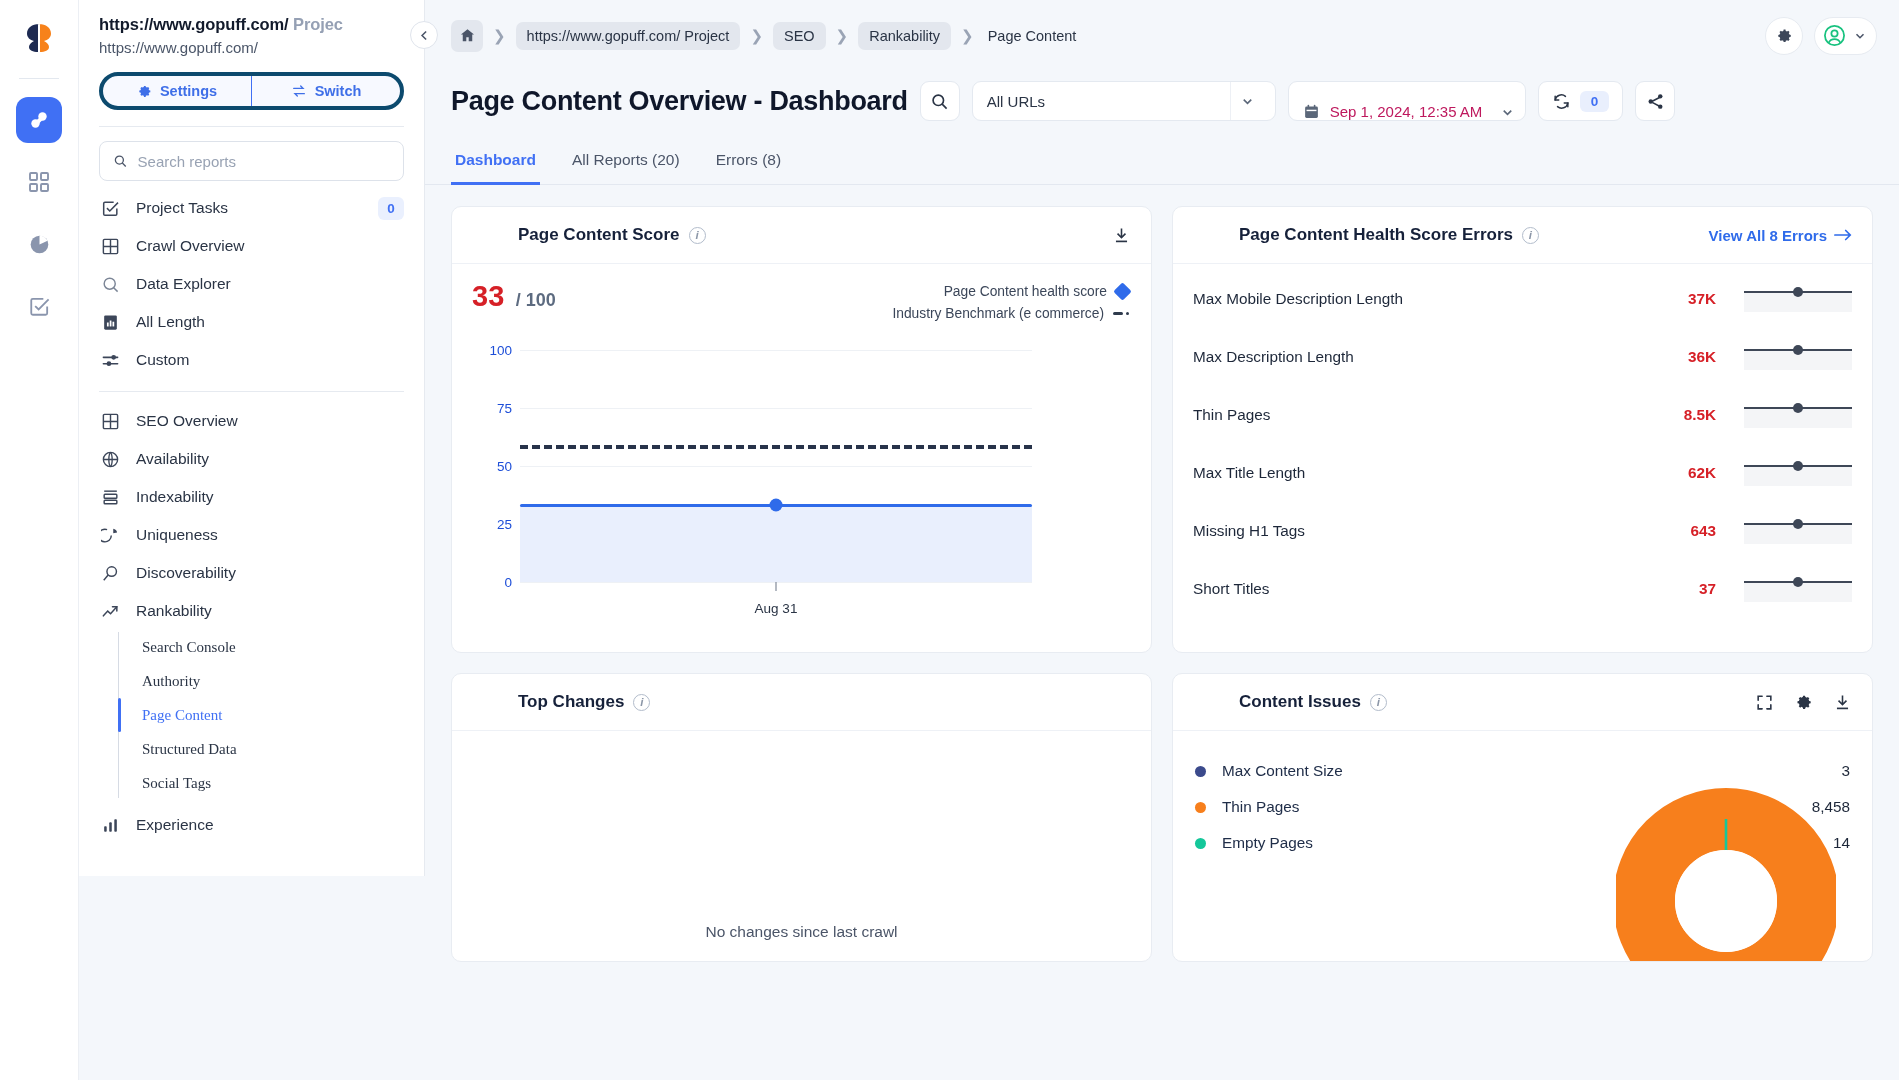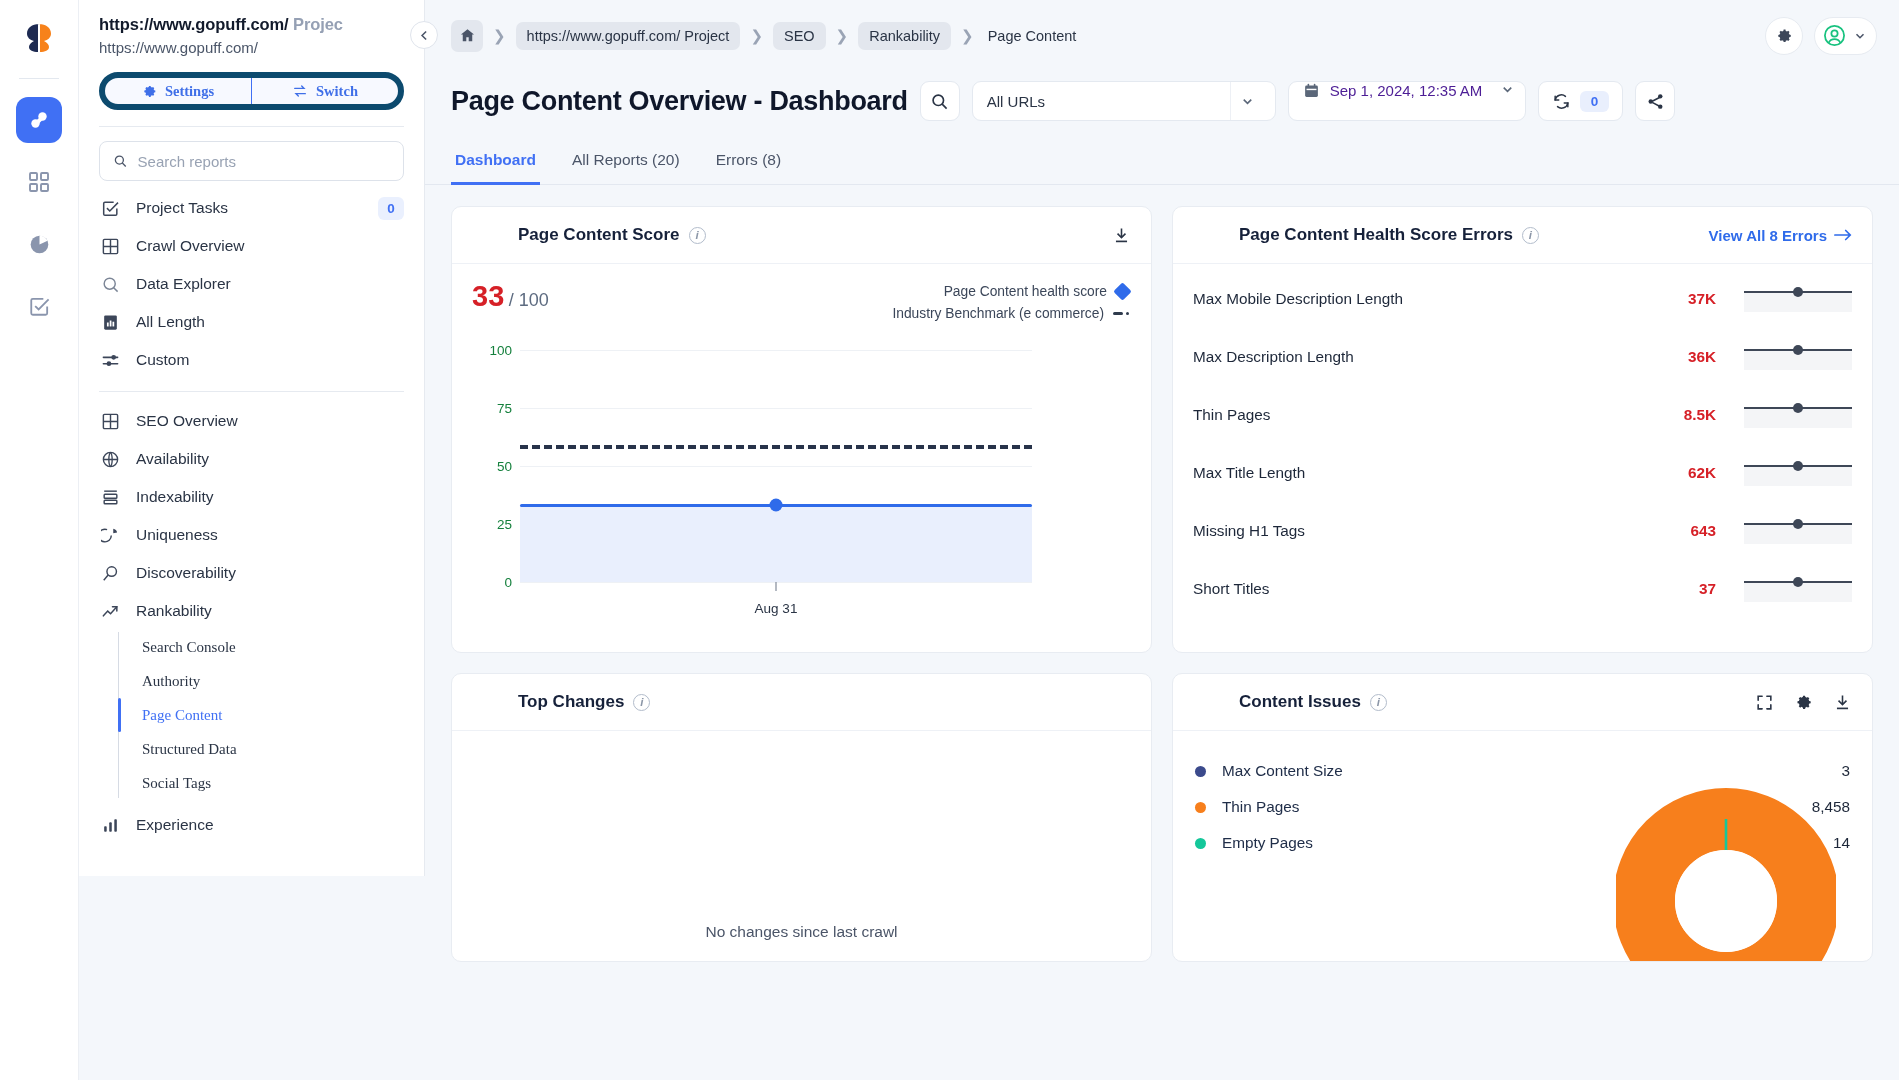--- a/index.html
+++ b/index.html
@@ -38,23 +38,22 @@
   }
   .proj-title {
     margin-top: 15px; font-size: 16.5px; font-weight: bold; color: #121a2b;
     white-space: nowrap; overflow: hidden; padding-right: 36px; letter-spacing: -.1px;
   }
   .proj-title .muted { color: #95a0b4; font-weight: bold; }
   .proj-url { font-size: 15px; color: #4a5568; margin-top: 5px; }
 
   .segmented {
     margin-top: 16px; display: flex; height: 38px;
-    border: 6px solid #0c4a6e; border-radius: 20px; overflow: hidden;
+    border: 4px solid #0c4a6e; border-radius: 20px; overflow: hidden;
     background: #f7f9ff;
-    font-family: Liberation Serif, serif;
   }
   .seg {
     flex: 1; display: flex; align-items: center; justify-content: center; gap: 8px;
     font-size: 14.5px; font-weight: bold; color: #3f6fe8; cursor: pointer;
   }
   .seg + .seg { border-left: 1px solid #4070f4; }
 
   .sb-divider { height: 1px; background: #e6eaf0; margin: 16px 0 14px; }
 
   .search-box {
@@ -140,22 +139,22 @@
   }
   .url-select {
     width: 304px; height: 40px; background: #fff; border: 1px solid #e4e9f0;
     border-radius: 9px; display: flex; align-items: center; padding: 0 10px 0 14px;
     font-size: 15px; color: #2a3445; cursor: pointer;
   }
   .url-select .divider { width:1px; height: 100%; background: #edf0f5; margin-left:auto; }
   .url-select .caret { width: 34px; display:flex; align-items:center; justify-content:center; color:#5b6779;}
   .date-select {
     min-width: 238px; height: 40px; background: #fff; border: 1px solid #e4e9f0;
-    border-radius: 9px; display: flex; align-items: flex-start; gap: 10px; padding: 0 10px 0 14px;
-    font-size: 15px; color: #4c1d95; cursor: pointer;
+    border-radius: 9px; display: flex; align-items: flex-end; gap: 10px; padding: 0 10px 0 14px;
+    font-size: 15px; color: #be185d; cursor: pointer;
   }
   .date-select .caret { margin-left: auto; color:#5b6779; display:flex;align-items:center; }
   .refresh-btn {
     height: 40px; background: #fff; border: 1px solid #e4e9f0; border-radius: 9px;
     display: flex; align-items: center; gap: 9px; padding: 0 13px; cursor: pointer;
   }
   .refresh-badge {
     background: #e9effd; color: #4070f4; font-size: 13.5px; font-weight: bold;
     border-radius: 6px; padding: 3px 11px;
   }
@@ -182,33 +181,33 @@
     width: 17px; height: 17px; border-radius: 50%; border: 1.4px solid #b2bccb;
     color: #8c97a8; font-size: 11.5px; font-weight: bold; font-style: italic;
     display: flex; align-items: center; justify-content: center; flex-shrink: 0;
   }
   .head-actions { margin-left: auto; display: flex; align-items: center; gap: 20px; }
   .view-all { color: #2f6bea; font-size: 15px; font-weight: bold; cursor: pointer; display:flex; align-items:center; gap:7px;}
 
   
   .score-body { padding: 16px 20px 10px; position: relative; height: 388px; }
   .score-num { font-size: 29px; font-weight: bold; color: #d62027; }
-  .score-den { font-size: 18px; color: #5d6b80; font-weight: normal; }
+  .score-den { font-size: 18px; color: #5d6b80; font-weight: bold; margin-left: 7px; }
   .legend { position: absolute; right: 22px; top: 20px; text-align: right; }
   .legend-row {
     display: flex; align-items: center; justify-content: flex-end; gap: 9px;
     font-size: 13.8px; color: #3b4659; margin-bottom: 7px;
   }
   .lg-diamond { width: 13px; height: 13px; background: #2f6bea; transform: rotate(45deg); border-radius:2px;}
   .lg-dash { display: flex; align-items: center; gap: 3px; }
   .lg-dash i { display:block; height: 3px; background: #2f3b4d; border-radius: 2px; }
 
   .chart-wrap { position: absolute; left: 20px; top: 86px; width: 560px; height: 272px; }
   .y-axis { position:absolute; left:0; top:0; width: 40px; height: 232px; }
-  .y-lab { position: absolute; right: 0; font-size: 13.5px; color: #15803d; transform: translateY(-50%);}
+  .y-lab { position: absolute; right: 0; font-size: 13.5px; color: #1d4ed8; transform: translateY(-50%);}
   .plot { position: absolute; left: 48px; top: 0; right: 0; height: 232px; }
   .gridline { position: absolute; left: 0; right: 0; height: 1px; background: #eef1f5; }
   .bench-line {
     position: absolute; left: 0; right: 0; height: 0;
     border-top: 4px dashed #28334a;
   }
   .series-area { position: absolute; left: 0; right: 0; bottom: 0; background: #e9effd; }
   .series-line { position: absolute; left: 0; right: 0; height: 3.5px; background: #2f6bea; border-radius:2px;}
   .series-dot {
     position: absolute; width: 13px; height: 13px; border-radius: 50%; background: #2f6bea;

